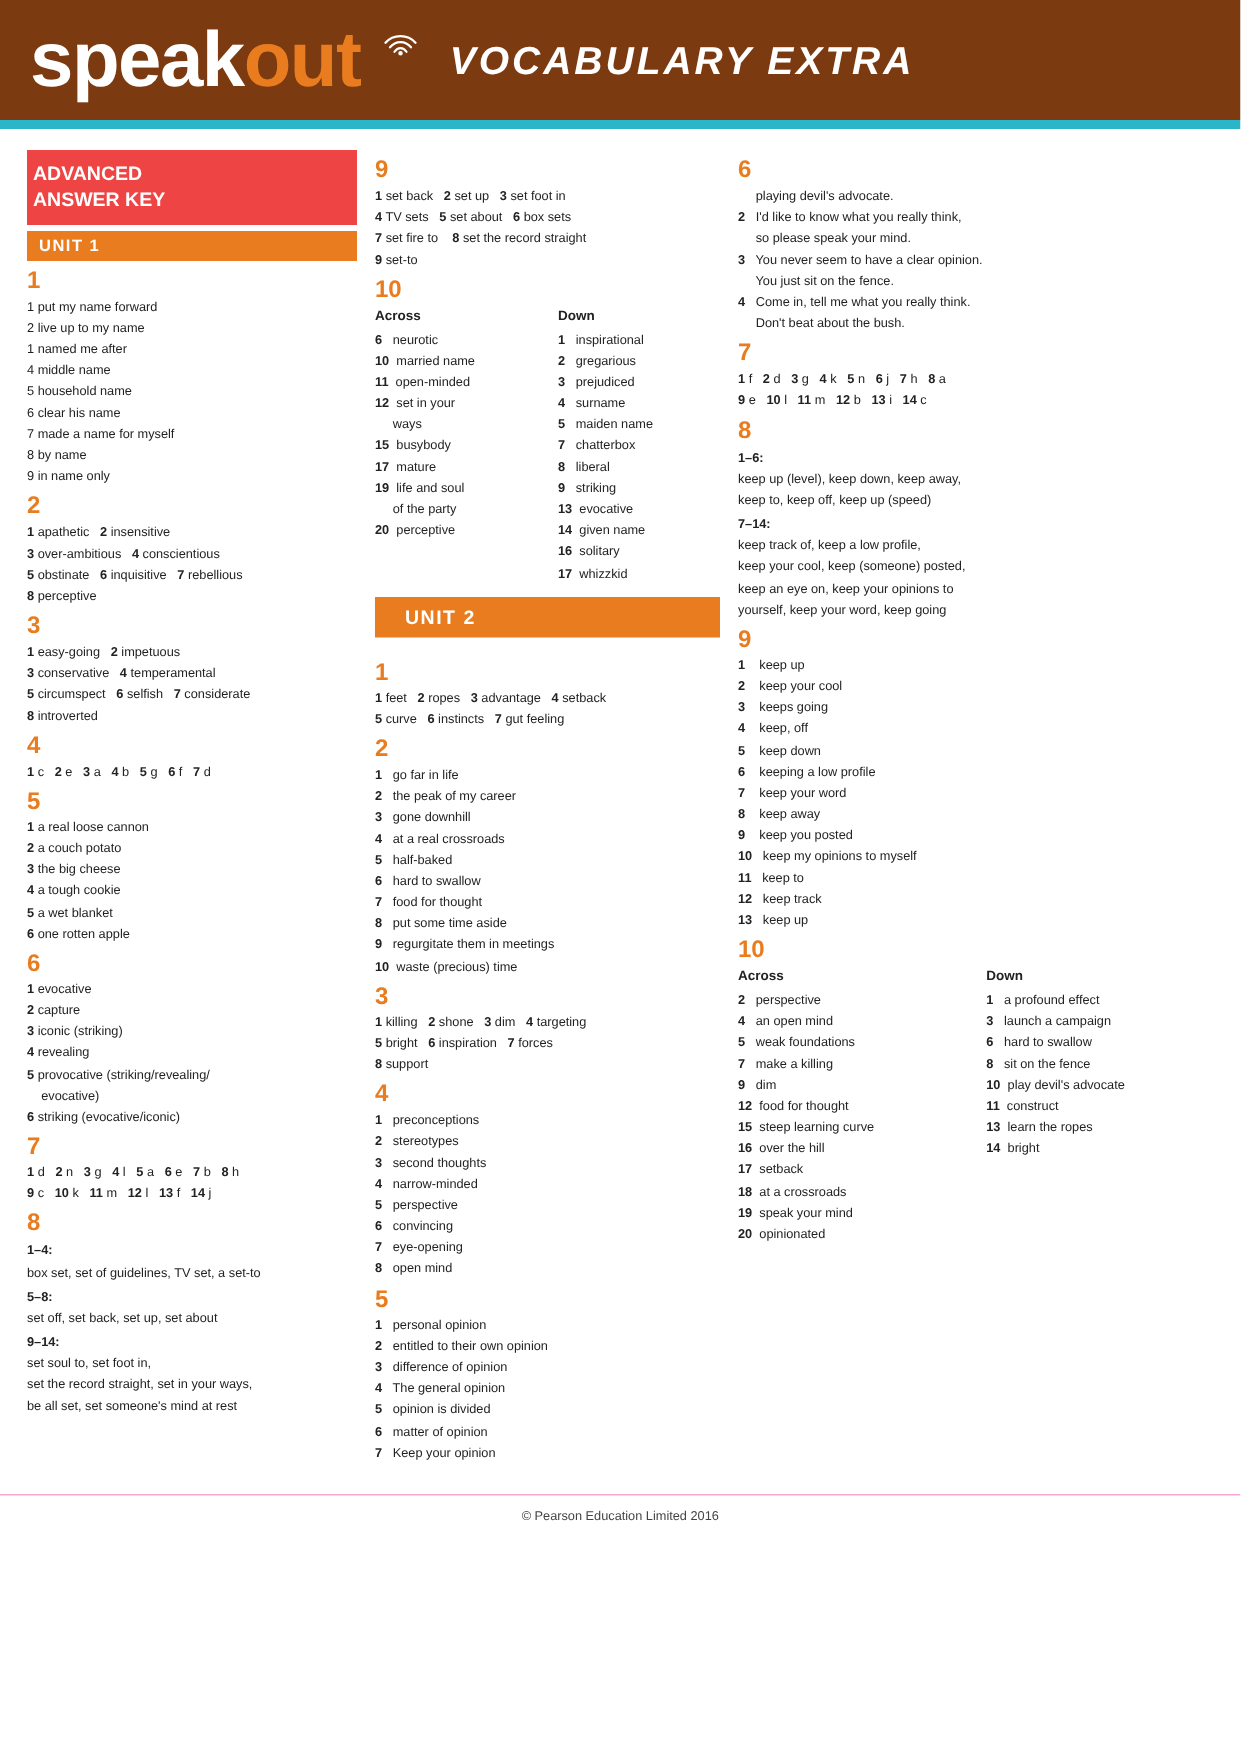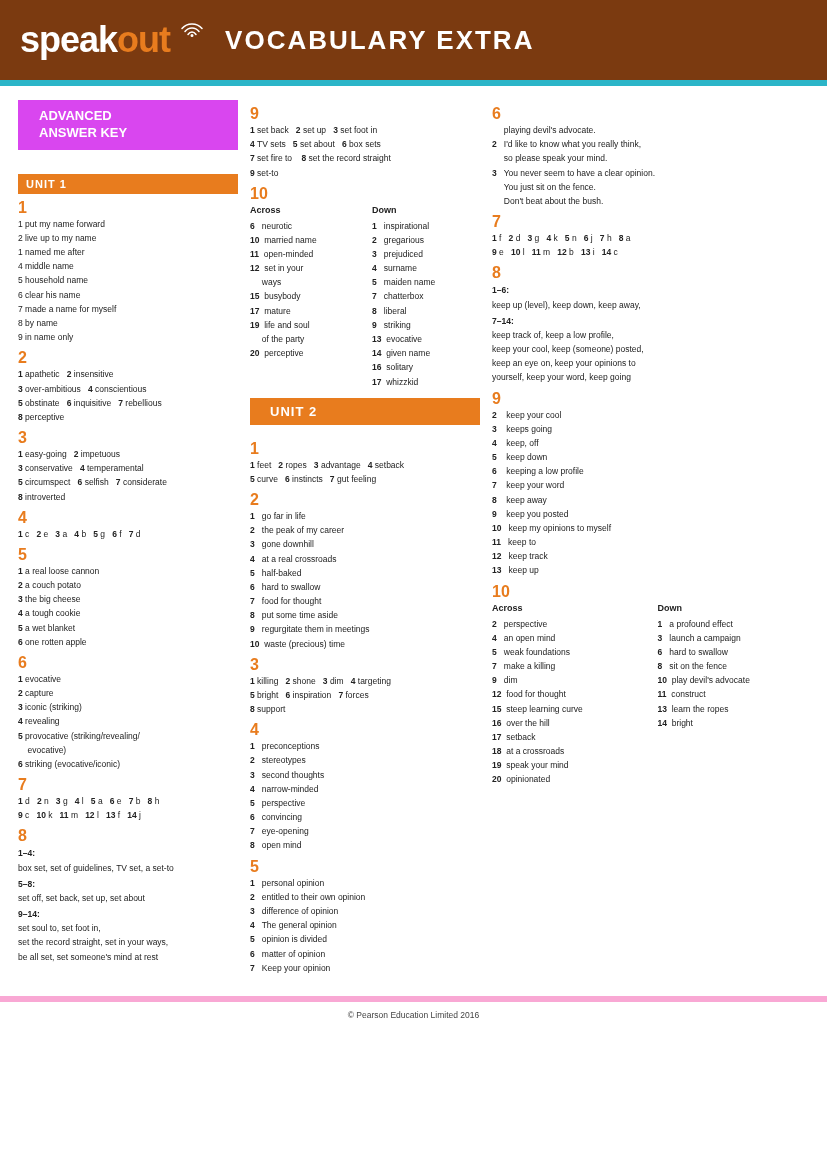--- a/index.html
+++ b/index.html
@@ -25,20 +25,21 @@
       align-items: center;
       gap: 8px;
     }
     .vocab-title {
       font-size: 26px;
       font-weight: bold;
       color: #fff;
       letter-spacing: 2px;
       margin-left: 14px;
       text-transform: uppercase;
+      font-style: italic;
     }
     .teal-bar {
       background: #2bb5c8;
       height: 6px;
       width: 100%;
     }
 
     
     .content {
       display: flex;
@@ -47,23 +48,23 @@
     }
 
     
     .col-left {
       width: 220px;
       flex-shrink: 0;
     }
 
     
     .answer-key-box {
-      background: #d946ef;
-      padding: 8px 21px;
-      margin-bottom: 24px;
+      background: #ef4444;
+      padding: 8px 4px;
+      margin-bottom: 4px;
     }
     .answer-key-title {
       color: #fff;
       font-size: 13px;
       font-weight: 900;
       text-transform: uppercase;
       line-height: 1.3;
     }
 
     .unit-header {
@@ -128,37 +129,37 @@
       font-weight: bold;
       font-size: 9px;
       margin-bottom: 2px;
     }
 
     .footer {
       text-align: center;
       padding: 8px 0 6px 0;
       font-size: 8.5px;
       color: #444;
-      border-top: 6px solid #f9a8d4;
+      border-top: 1px solid #f9a8d4;
       margin-top: 10px;
     }
 
     .sub-label {
       font-weight: bold;
       font-size: 8.5px;
       margin-top: 3px;
       margin-bottom: 1px;
     }
   </style>
 </head>
 <body>
 
 <div class="header">
   <div class="logo-area">
-    <span style="font-size:36px;font-weight:900;color:#fff;font-family:Arial,sans-serif;letter-spacing:-1px;">
+    <span style="font-size:52px;font-weight:900;color:#fff;font-family:Arial,sans-serif;letter-spacing:-1px;">
       speak<span style="color:#e87c1e;">out</span>
       <span style="display:inline-block;vertical-align:super;font-size:14px;margin-left:2px;">
         
         <svg width="22" height="16" viewBox="0 0 22 16" fill="none" xmlns="http://www.w3.org/2000/svg">
           <path d="M11 14a1.5 1.5 0 1 1 0-3 1.5 1.5 0 0 1 0 3z" fill="white"></path>
           <path d="M7 11.5C8 10 9.4 9 11 9s3 1 4 2.5" stroke="white" stroke-width="1.5" fill="none" stroke-linecap="round"></path>
           <path d="M4 8.5C6 6 8.4 5 11 5s5 1 7 3.5" stroke="white" stroke-width="1.5" fill="none" stroke-linecap="round"></path>
           <path d="M1 5.5C3.5 2.5 7 1 11 1s7.5 1.5 10 4.5" stroke="white" stroke-width="1.5" fill="none" stroke-linecap="round"></path>
         </svg>
       </span>
@@ -351,42 +352,45 @@
 
   <div class="col-right">
 
     <div class="section-num">6</div>
     <div class="section-content">
       <p>&nbsp;&nbsp;&nbsp;&nbsp; playing devil's advocate.</p>
       <p><b>2</b> &nbsp; I'd like to know what you really think,</p>
       <p>&nbsp;&nbsp;&nbsp;&nbsp; so please speak your mind.</p>
       <p><b>3</b> &nbsp; You never seem to have a clear opinion.</p>
       <p>&nbsp;&nbsp;&nbsp;&nbsp; You just sit on the fence.</p>
+      <p><b>4</b> &nbsp; Come in, tell me what you really think.</p>
       <p>&nbsp;&nbsp;&nbsp;&nbsp; Don't beat about the bush.</p>
     </div>
 
     <div class="section-num">7</div>
     <div class="section-content">
       <p><b>1</b> f &nbsp; <b>2</b> d &nbsp; <b>3</b> g &nbsp; <b>4</b> k &nbsp; <b>5</b> n &nbsp; <b>6</b> j &nbsp; <b>7</b> h &nbsp; <b>8</b> a</p>
       <p><b>9</b> e &nbsp; <b>10</b> l &nbsp; <b>11</b> m &nbsp; <b>12</b> b &nbsp; <b>13</b> i &nbsp; <b>14</b> c</p>
     </div>
 
     <div class="section-num">8</div>
     <div class="section-content">
       <p class="sub-label">1–6:</p>
       <p>keep up (level), keep down, keep away,</p>
+      <p>keep to, keep off, keep up (speed)</p>
       <p class="sub-label">7–14:</p>
       <p>keep track of, keep a low profile,</p>
       <p>keep your cool, keep (someone) posted,</p>
       <p>keep an eye on, keep your opinions to</p>
       <p>yourself, keep your word, keep going</p>
     </div>
 
     <div class="section-num">9</div>
     <div class="section-content">
+      <p><b>1</b> &nbsp;&nbsp; keep up</p>
       <p><b>2</b> &nbsp;&nbsp; keep your cool</p>
       <p><b>3</b> &nbsp;&nbsp; keeps going</p>
       <p><b>4</b> &nbsp;&nbsp; keep, off</p>
       <p><b>5</b> &nbsp;&nbsp; keep down</p>
       <p><b>6</b> &nbsp;&nbsp; keeping a low profile</p>
       <p><b>7</b> &nbsp;&nbsp; keep your word</p>
       <p><b>8</b> &nbsp;&nbsp; keep away</p>
       <p><b>9</b> &nbsp;&nbsp; keep you posted</p>
       <p><b>10</b> &nbsp; keep my opinions to myself</p>
       <p><b>11</b> &nbsp; keep to</p>

